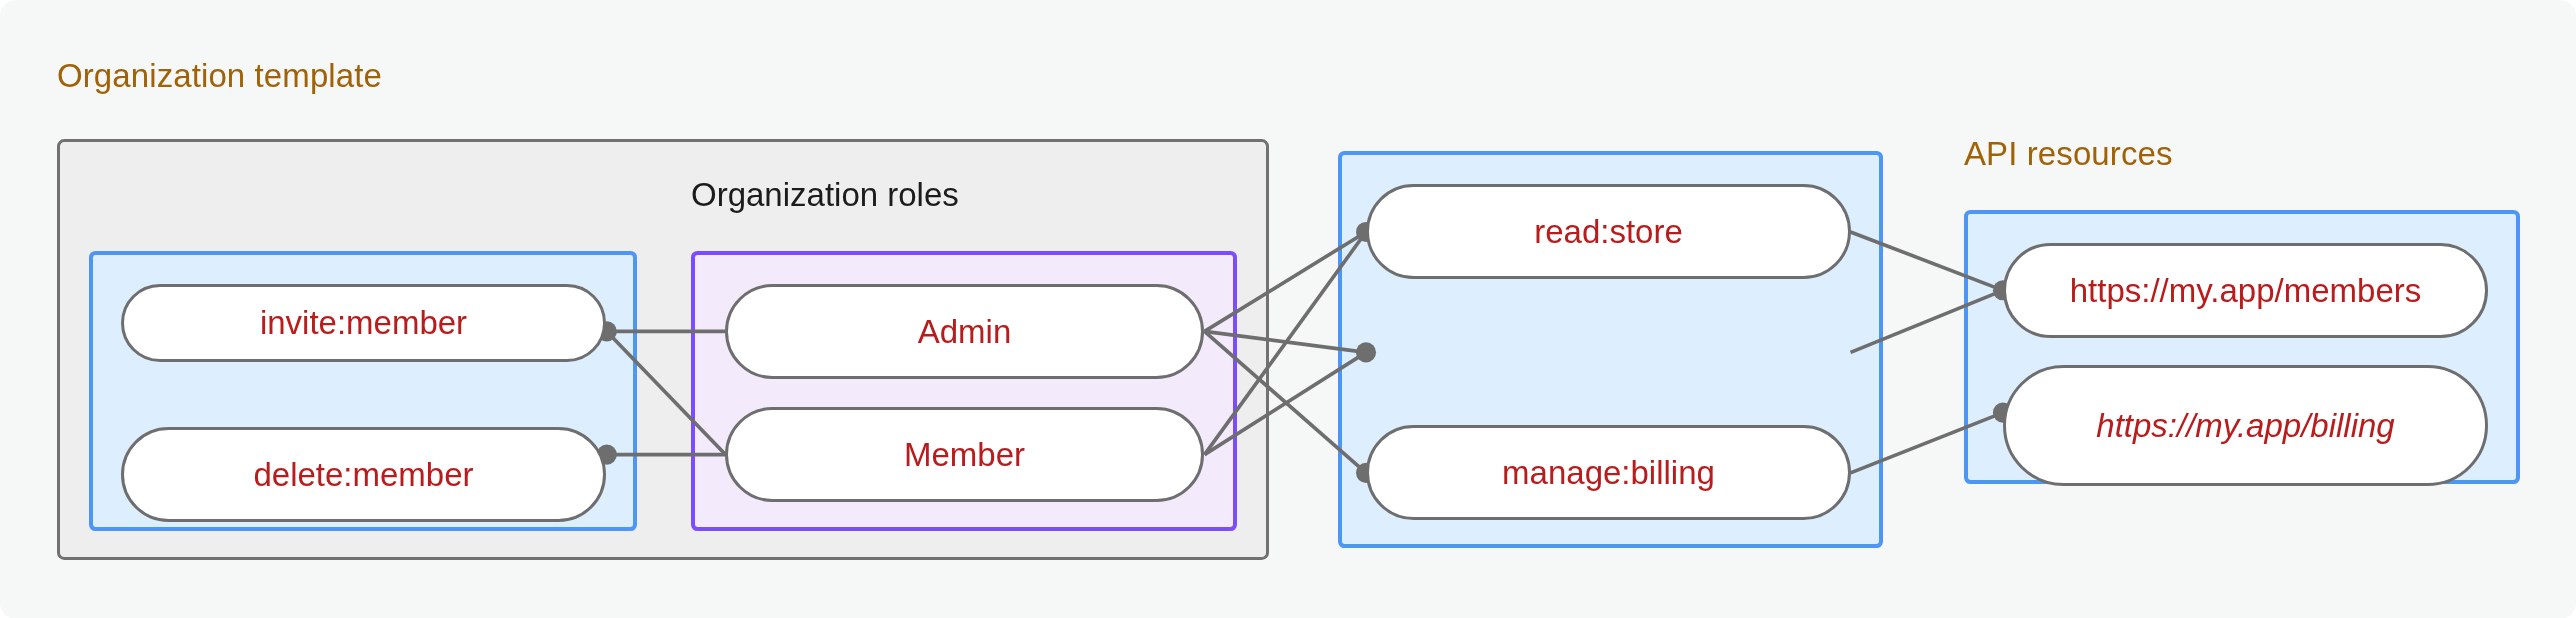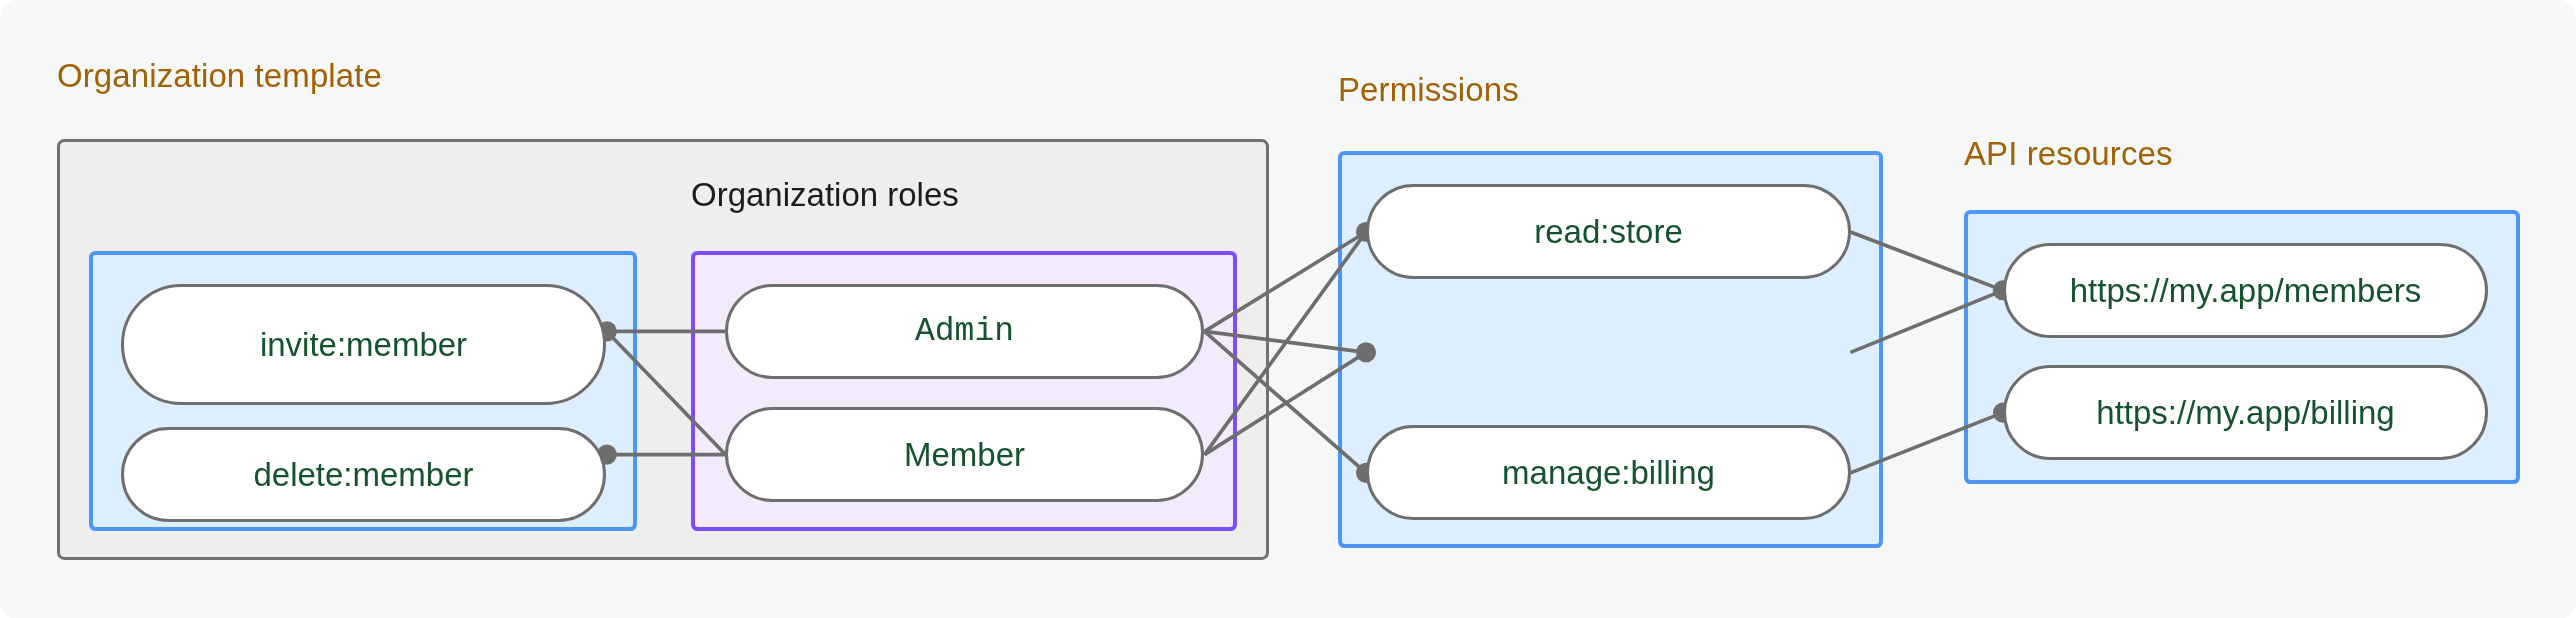--- a/index.html
+++ b/index.html
@@ -58,21 +58,21 @@
   .pill {
     position: absolute;
     box-sizing: border-box;
     background: #ffffff;
     border: 3.7px solid #6e6e6e;
     border-radius: 912px;
     display: flex;
     align-items: center;
     justify-content: center;
     font-size: 33px;
-    color: #14532d;
+    color: #b91c1c;
     white-space: nowrap;
     z-index: 3;
   }
 
   
   #edges {
     position: absolute;
     left: 0;
     top: 0;
     width: 2576px;
@@ -131,39 +131,38 @@
 
   <div class="box box-gray" style="left:57px; top:139px; width:1212px; height:421px;"></div>
 
 
   <div class="box box-blue" style="left:89px; top:251px; width:548px; height:280px;"></div>
 
   <div class="sub-label" style="left:691px; top:176px;">Organization roles</div>
 
   <div class="box box-purple" style="left:691px; top:251px; width:546px; height:280px;"></div>
 
-  <div class="pill" style="left:121px; top:284px; width:485px; height:121px;">invite:member</div>
+  <div class="pill" style="left:121px; top:284px; width:485px; height:78px;">invite:member</div>
 
   <div class="pill" style="left:121px; top:407px; width:485px; height:95px;margin-top:20px;">delete:member</div>
 
-  <div class="pill" style="left:725px; top:284px; width:479px; height:95px;font-family:Liberation Mono, monospace;">Admin</div>
+  <div class="pill" style="left:725px; top:284px; width:479px; height:95px;">Admin</div>
 
   <div class="pill" style="left:725px; top:407px; width:479px; height:95px;">Member</div>
 
-  <div class="group-label" style="left:1338px; top:71px;">Permissions</div>
 
   <div class="box box-blue" style="left:1338px; top:151px; width:545px; height:397px;"></div>
 
   <div class="pill" style="left:1366px; top:184px; width:485px; height:95px;">read:store</div>
 
 
   <div class="pill" style="left:1366px; top:425px; width:485px; height:95px;">manage:billing</div>
 
   <div class="group-label" style="left:1964px; top:135px;">API resources</div>
 
   <div class="box box-blue" style="left:1964px; top:210px; width:556px; height:274px;"></div>
 
   <div class="pill" style="left:2003px; top:243px; width:485px; height:95px;">https://my.app/members</div>
 
-  <div class="pill" style="left:2003px; top:365px; width:485px; height:95px;">https://my.app/billing</div>
+  <div class="pill" style="left:2003px; top:365px; width:485px; height:121px;font-style:italic;">https://my.app/billing</div>
 
 </div>
 
 
 </body></html>

